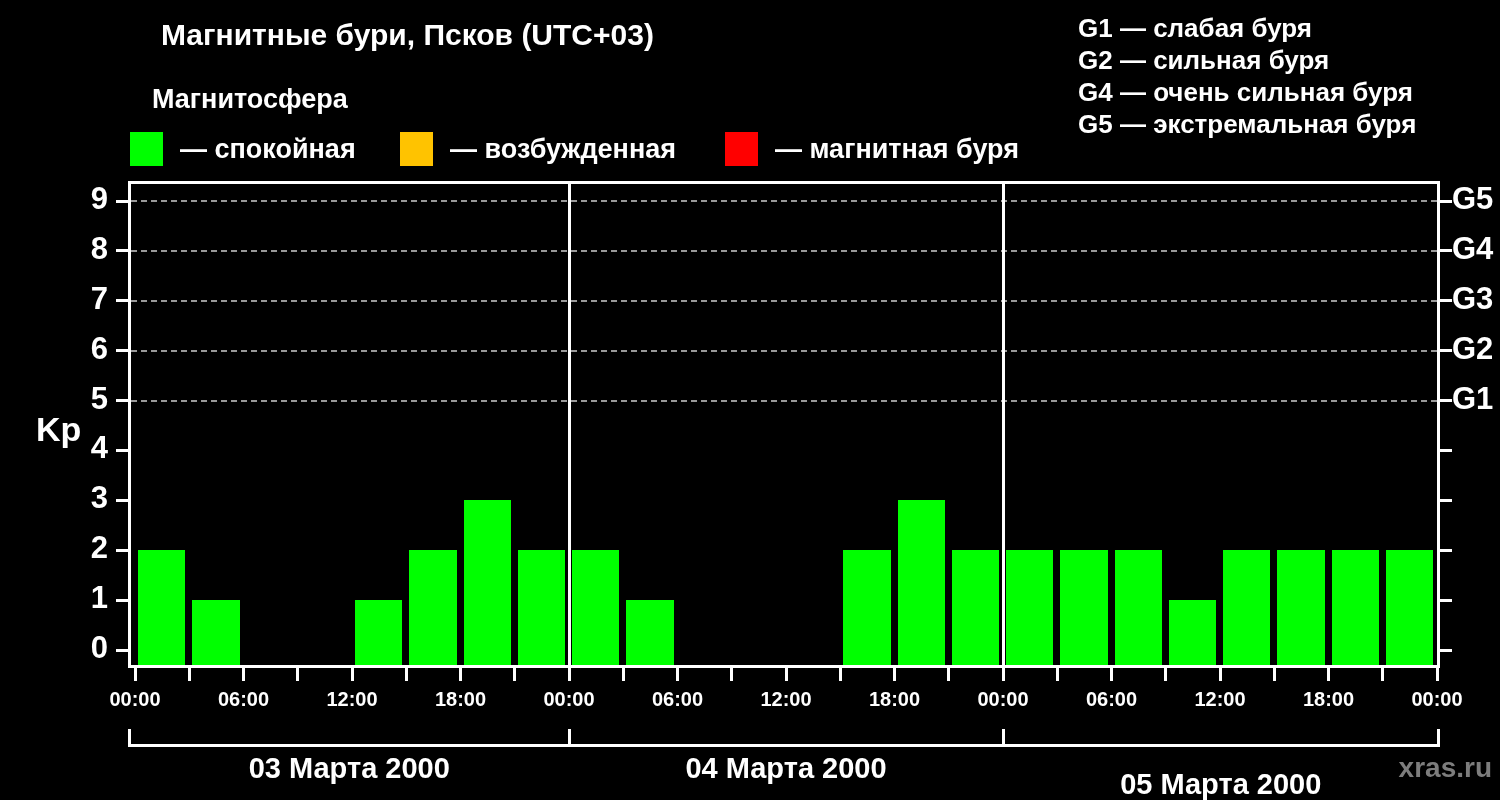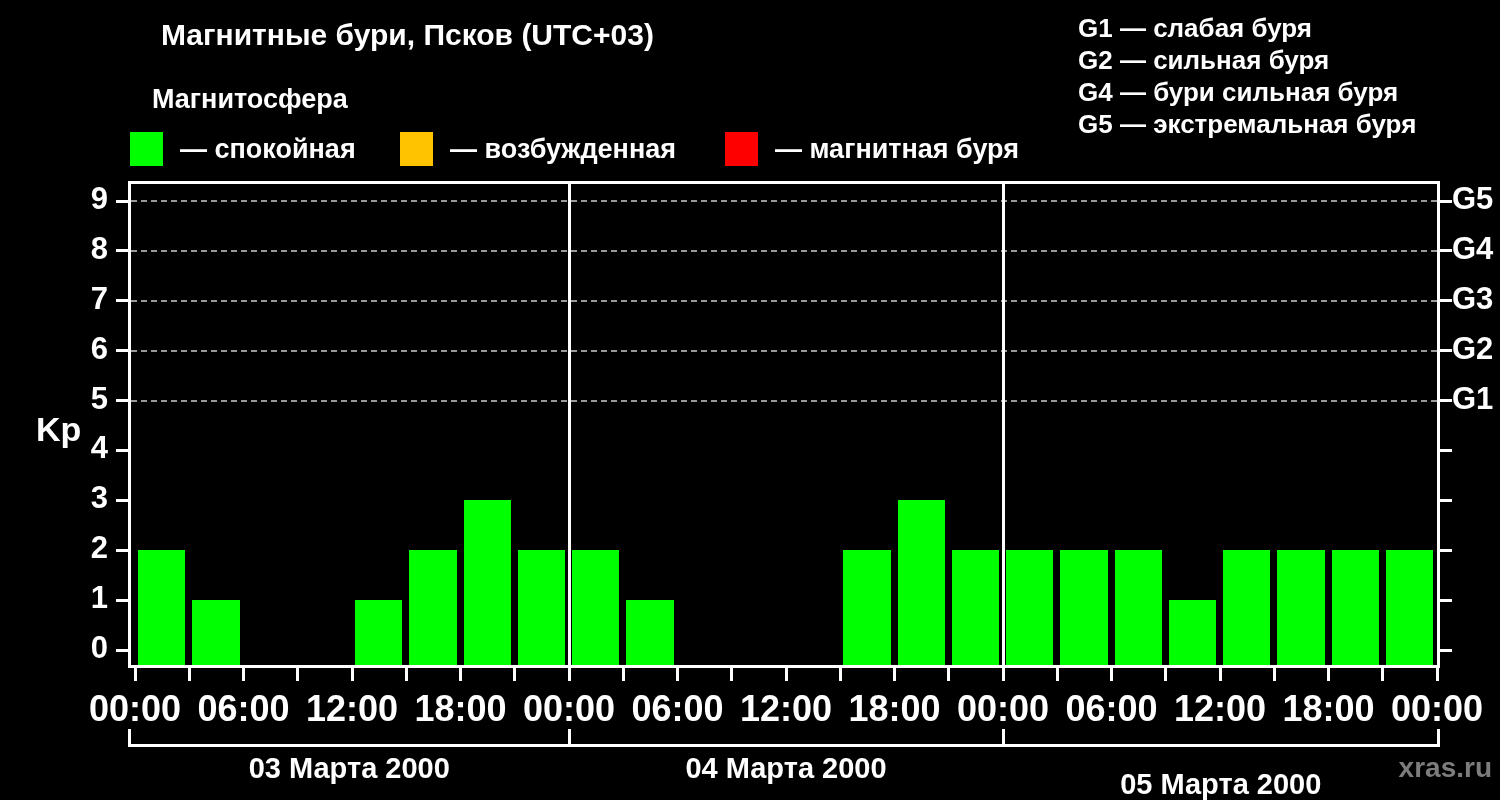--- a/index.html
+++ b/index.html
@@ -9,21 +9,21 @@
   }
   .title{position:absolute;left:130px;top:18px;font-size:30px;font-weight:bold;white-space:nowrap;margin-left:31px;}
   .subtitle{position:absolute;left:130px;top:84px;font-size:27px;font-weight:bold;margin-left:22px;}
   .legend-item{position:absolute;top:132px;display:flex;align-items:center;gap:17px;}
   .swatch{width:33px;height:34px;display:inline-block;flex:0 0 auto;}
   .leg-label{font-size:27px;font-weight:bold;white-space:nowrap;text-align:right;}
   .g-legend{position:absolute;left:1078px;top:12px;font-size:26px;font-weight:bold;line-height:32px;white-space:nowrap;}
   #plot{position:absolute;left:128px;top:181px;width:1306px;height:481px;border:3px solid #fff;background:#000;}
   .kp-title{position:absolute;left:36px;top:410px;font-size:34px;font-weight:bold;}
   .ylab{position:absolute;font-size:31px;font-weight:bold;}
-  .xlab{position:absolute;font-size:36px;font-weight:bold;white-space:nowrap;}
+  .xlab{position:absolute;font-size:20px;font-weight:bold;white-space:nowrap;}
   .datelab{position:absolute;font-size:29px;font-weight:bold;white-space:nowrap;}
   .watermark{position:absolute;left:1290px;top:752px;width:202px;text-align:right;
     font-size:28px;font-weight:bold;color:#7d7d7d;}
 </style>
 </head>
 <body>
 
 <div class="screen">
 
   <div class="title">Магнитные бури, Псков (UTC+03)</div>
@@ -38,21 +38,21 @@
     <span class="leg-label">— возбужденная</span>
   </div>
   <div class="legend-item" style="left:725px">
     <span class="swatch" style="background: rgb(255, 0, 0);"></span>
     <span class="leg-label">— магнитная буря</span>
   </div>
 
   <div class="g-legend">
     <div>G1 — слабая буря</div>
     <div>G2 — сильная буря</div>
-    <div>G4 — бури сильная буря</div>
+    <div>G4 — очень сильная буря</div>
     <div>G5 — экстремальная буря</div>
   </div>
 
   <div class="kp-title">Kp</div>
 
   <div id="plot">
       <div style="position: absolute; left: 0px; width: 1306px; top: 215.556px; height: 0px; border-top: 2px dashed rgb(153, 153, 153);"></div>
       <div style="position: absolute; left: 0px; width: 1306px; top: 165.667px; height: 0px; border-top: 2px dashed rgb(153, 153, 153);"></div>
       <div style="position: absolute; left: 0px; width: 1306px; top: 115.778px; height: 0px; border-top: 2px dashed rgb(153, 153, 153);"></div>
       <div style="position: absolute; left: 0px; width: 1306px; top: 65.8889px; height: 0px; border-top: 2px dashed rgb(153, 153, 153);"></div>

